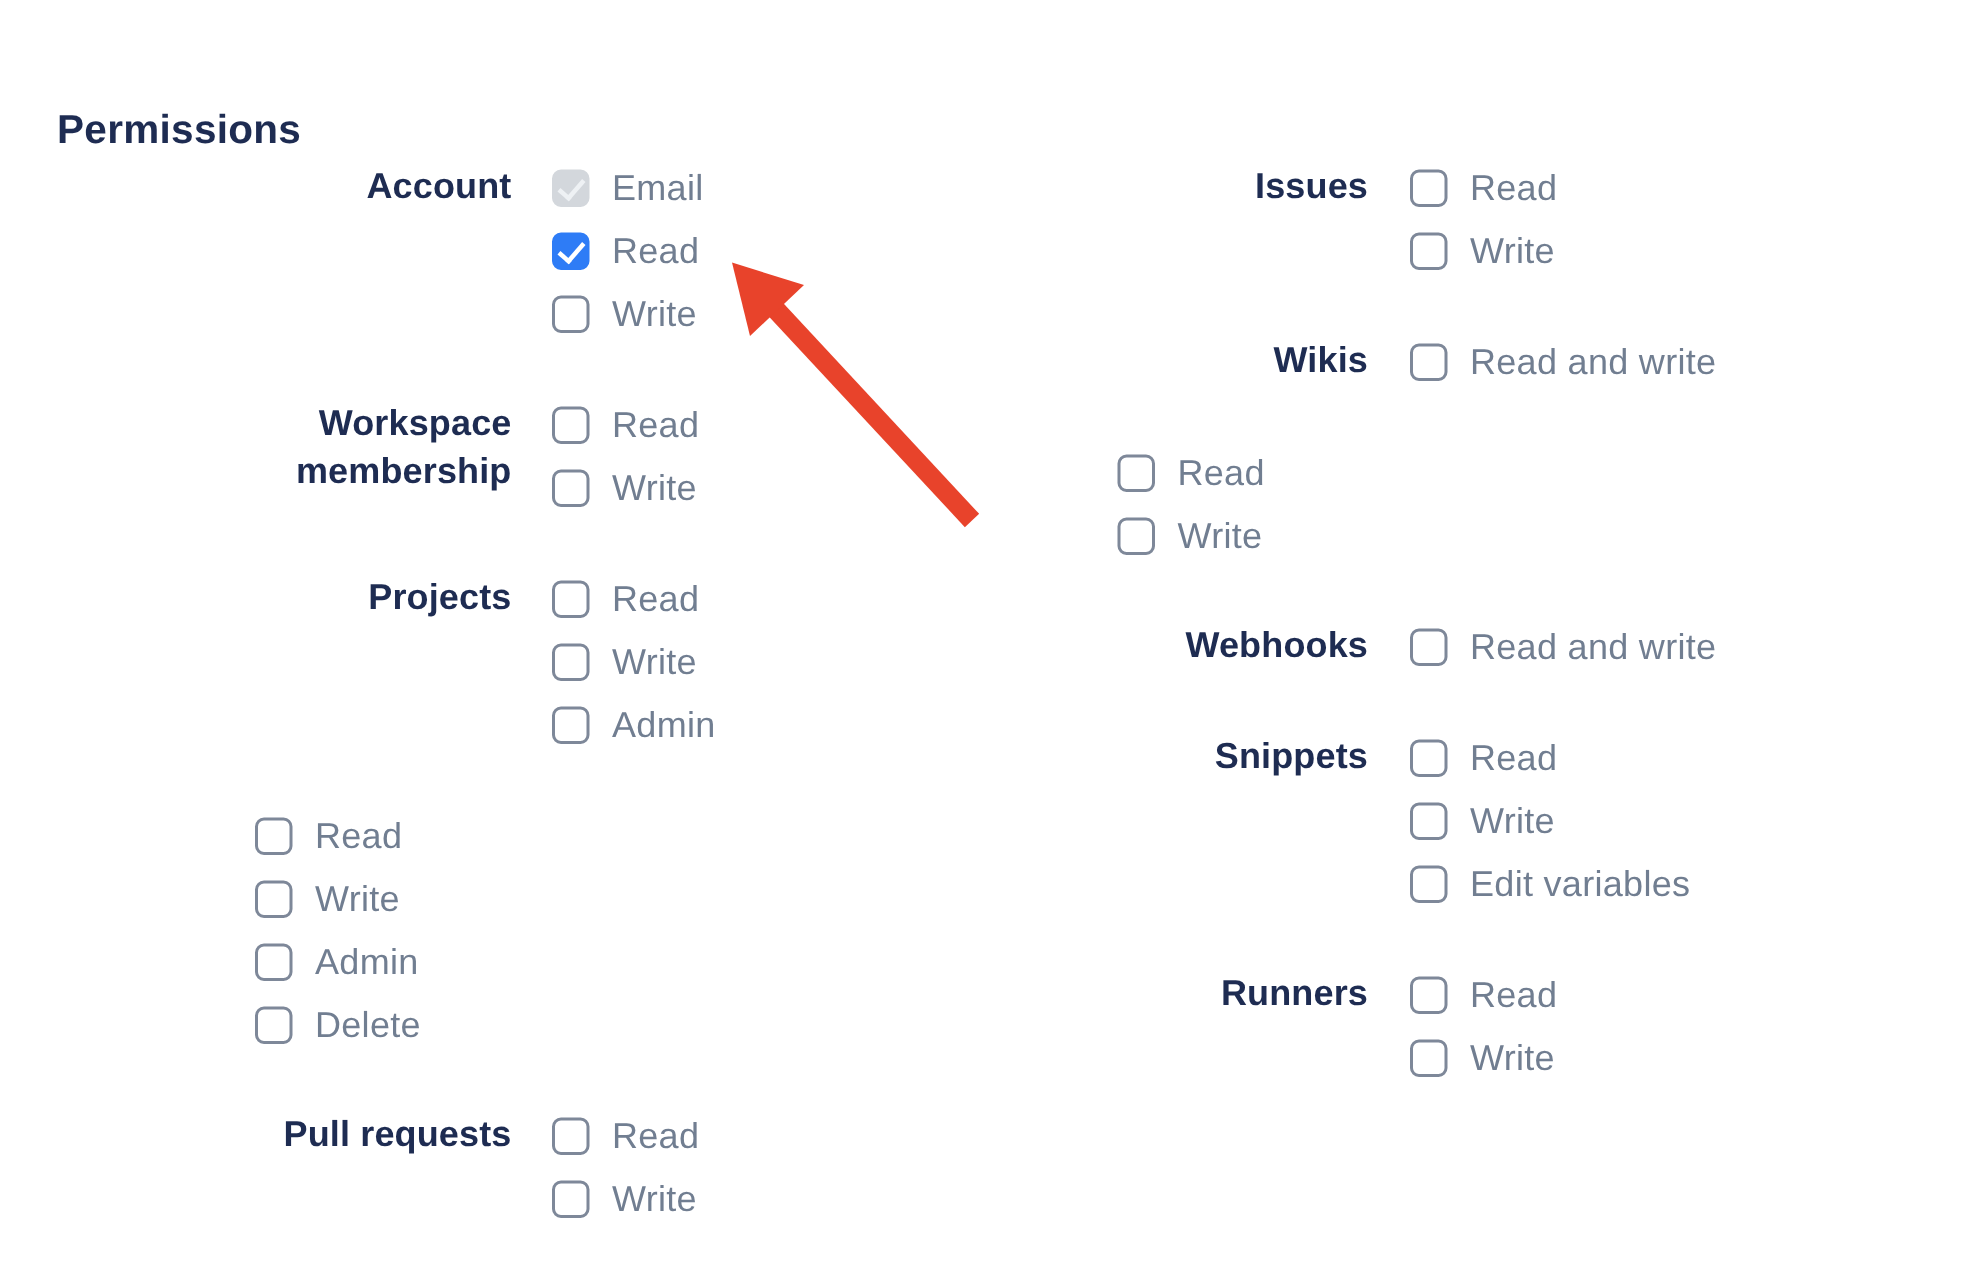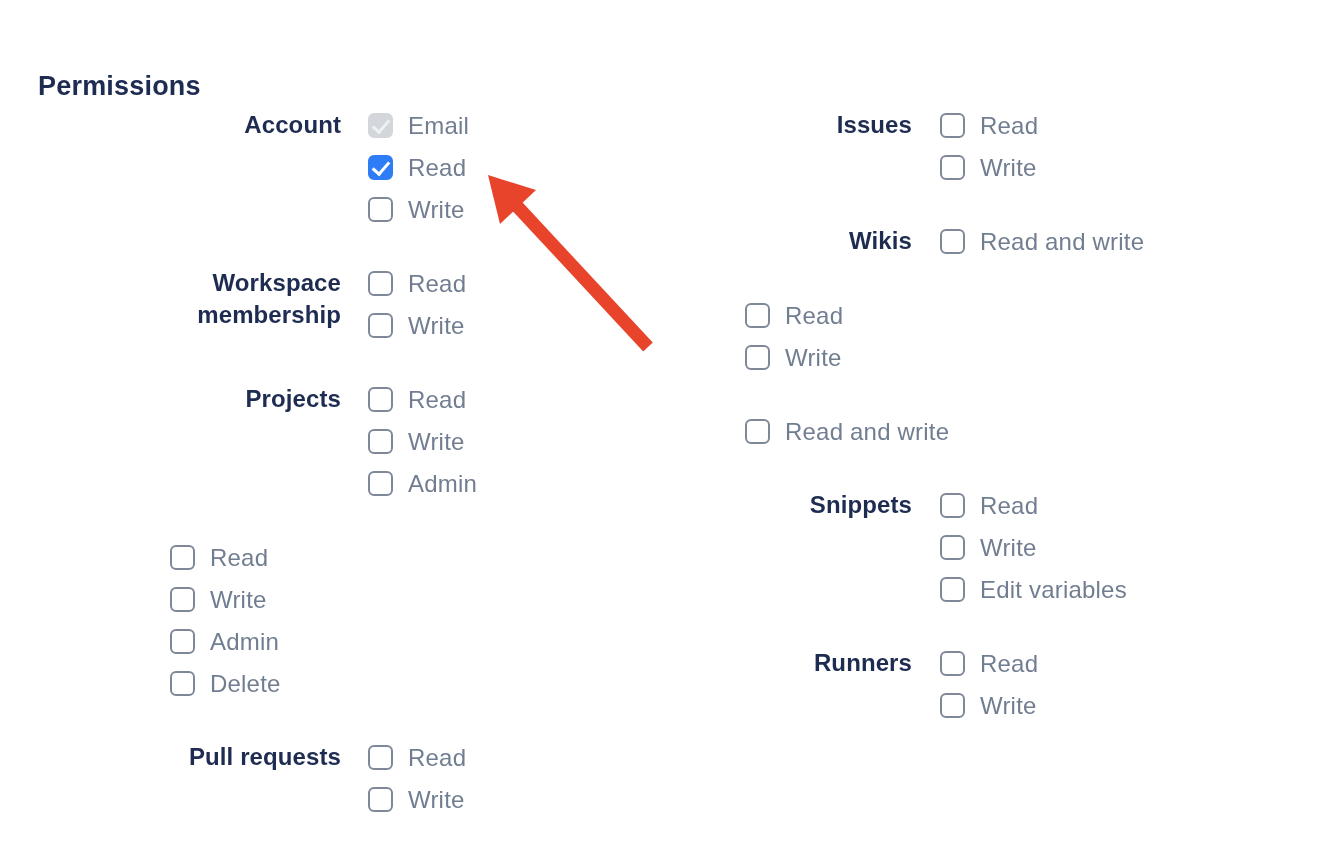--- a/index.html
+++ b/index.html
@@ -184,20 +184,21 @@
           <span class="opt-label">Read</span>
         </label>
         <label class="option">
           <span class="cb unchecked"></span>
           <span class="opt-label">Write</span>
         </label>
       </div>
     </section>
 
     <section class="group">
+      <div class="group-label">Webhooks</div>
       <div class="options">
         <label class="option">
           <span class="cb unchecked"></span>
           <span class="opt-label">Read and write</span>
         </label>
       </div>
     </section>
 
     <section class="group">
       <div class="group-label">Snippets</div>

